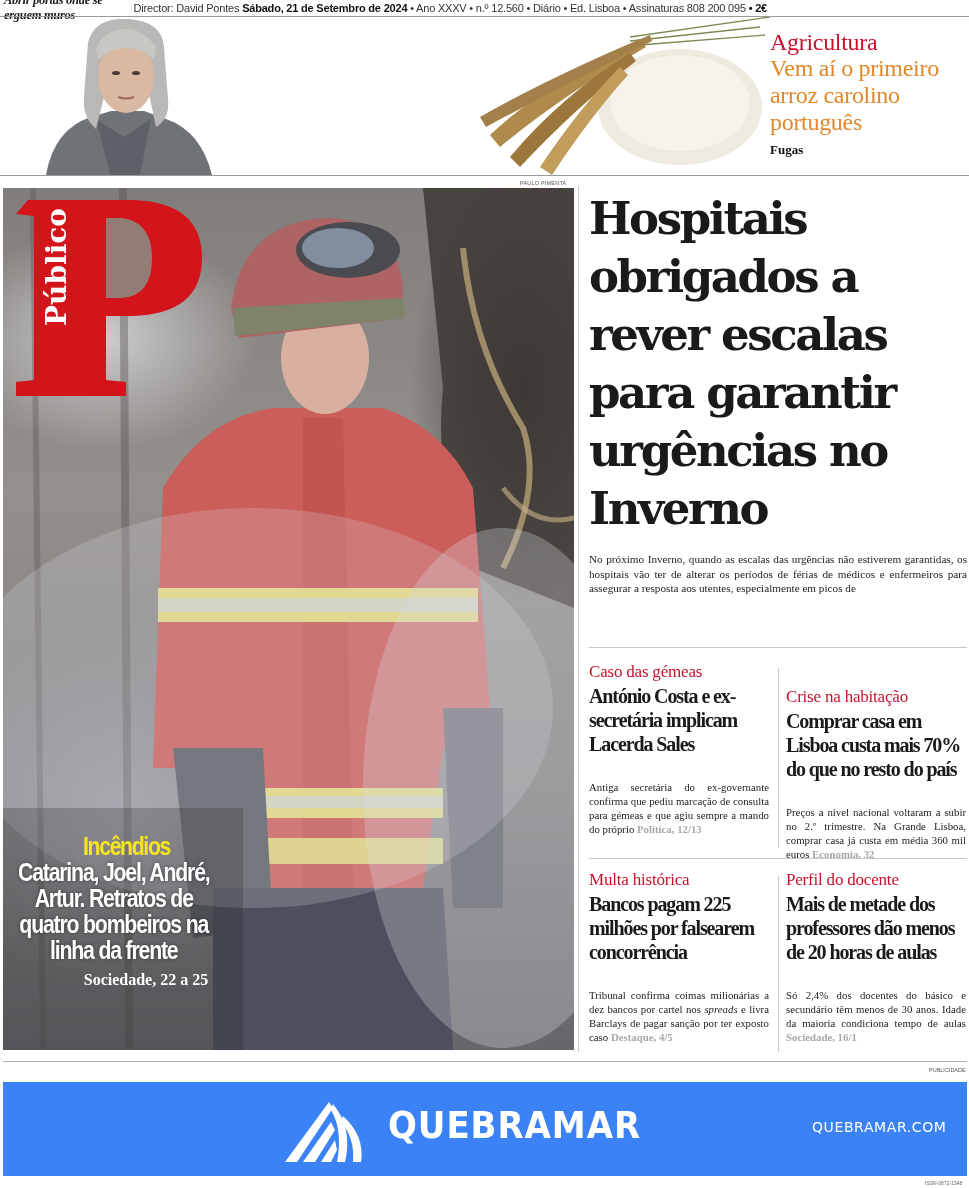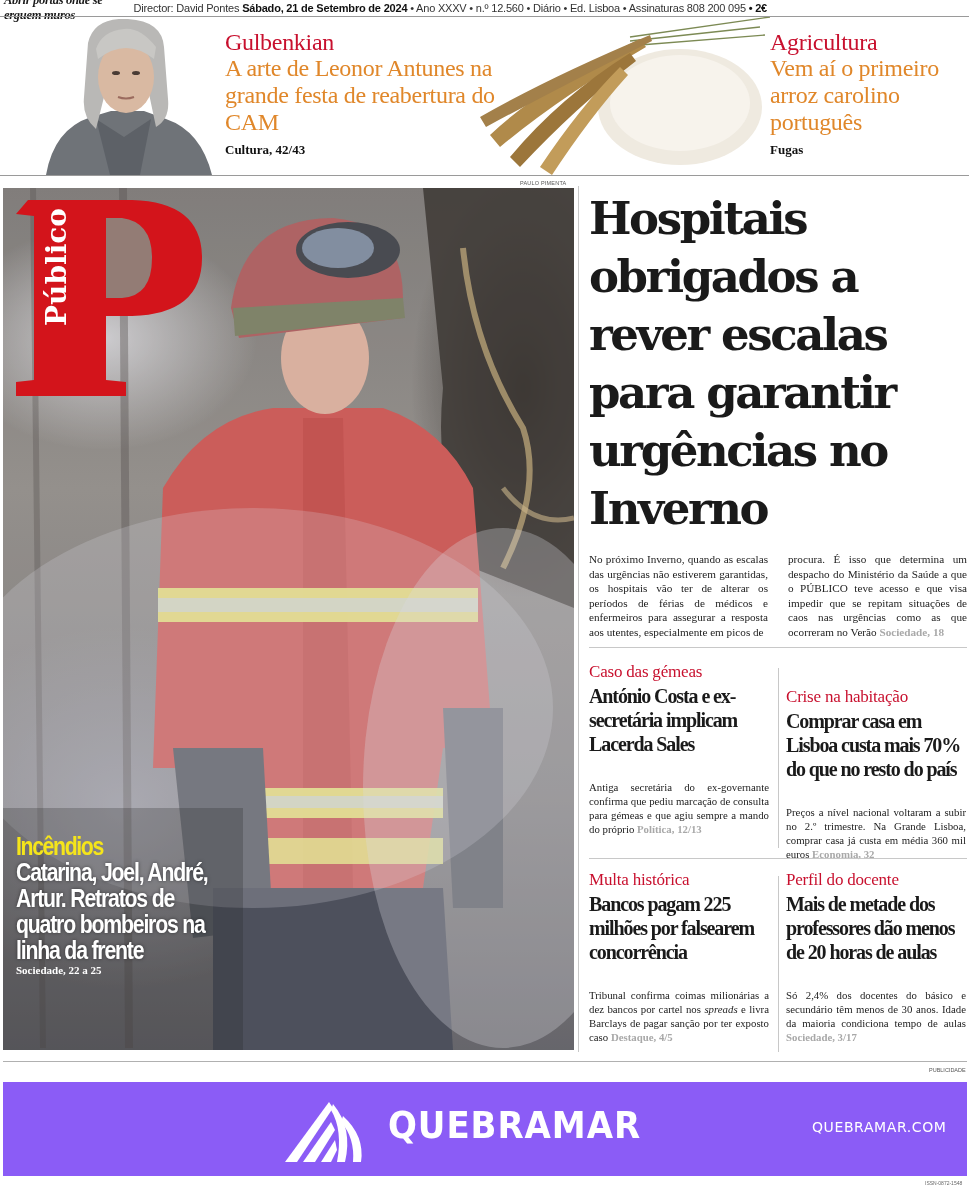--- a/index.html
+++ b/index.html
@@ -33,44 +33,44 @@
       radial-gradient(ellipse 120px 90px at 330px 320px, rgba(220,205,195,0.9), rgba(0,0,0,0) 70%),
       radial-gradient(ellipse 220px 160px at 100px 150px, rgba(230,230,235,0.75), rgba(0,0,0,0) 70%),
       radial-gradient(ellipse 160px 300px at 520px 200px, rgba(20,15,10,0.9), rgba(0,0,0,0) 70%),
       radial-gradient(ellipse 300px 260px at 120px 620px, rgba(150,150,160,0.8), rgba(0,0,0,0) 70%),
       linear-gradient(180deg, #6e6a66 0%, #85807a 35%, #6f6c6c 70%, #4e4d52 100%);
   }
   .cover svg { position: absolute; left: 0; top: 0; }
 
   .logo-p { position: absolute; left: 14px; top: 200px; width: 190px; height: 200px; }
 
-  .cover-text { position: absolute; left: 16px; top: 833px; width: 260px; font-family: "Liberation Sans", sans-serif; }
+  .cover-text { position: absolute; left: 16px; top: 833px; width: 260px; font-family: "Liberation Sans", sans-serif; text-align: center; }
   .cover-kicker { color: #f5e51a; font-weight: bold; font-size: 25px; line-height: 26px; letter-spacing: -1.6px; transform: scaleX(0.85); transform-origin: left; }
   .cover-head { color: #ffffff; font-weight: bold; font-size: 25px; line-height: 26px; letter-spacing: -1.4px; transform: scaleX(0.85); transform-origin: left; width: 230px; text-shadow: 0 0 4px rgba(0,0,0,0.5); }
-  .cover-ref { color: #ffffff; font-family: "Liberation Serif", serif; font-weight: bold; font-size: 11px; margin-top: 1px; }
+  .cover-ref { color: #ffffff; font-family: "Liberation Serif", serif; font-weight: bold; font-size: 16px; margin-top: 8px; }
 
   
   .col-rule { position: absolute; left: 578px; top: 186px; width: 1px; height: 866px; background: #c8c8c8; }
   .lead-title { position: absolute; left: 589px; top: 190px; width: 380px; font-family: "DejaVu Serif", serif; font-weight: bold; font-size: 45px; line-height: 58px; letter-spacing: -2.4px; color: #1a1a1a; }
   .lead-body { position: absolute; left: 589px; top: 552px; width: 378px; display: flex; gap: 20px; font-family: "Liberation Serif", serif; font-size: 11.2px; line-height: 14.6px; color: #222; }
   .lead-body p { flex: 1; text-align: justify; hyphens: auto; }
   .ref { color: #a8a8a8; font-weight: bold; }
   .rule-h { position: absolute; height: 1px; background: #c8c8c8; }
 
   
   .brief { position: absolute; width: 180px; font-family: "Liberation Serif", serif; }
   .brief-kicker { color: #c8102e; font-size: 17px; line-height: 22px; letter-spacing: -0.2px; }
   .brief-head { font-family: Liberation Serif, serif; font-weight: bold; font-size: 20px; line-height: 24px; letter-spacing: -1.1px; color: #1a1a1a; margin-top: 1px; }
   .brief-body { font-size: 10.8px; line-height: 14px; color: #222; margin-top: 24px; text-align: justify; }
   .brief-body em { font-style: italic; }
   .vrule { position: absolute; width: 1px; background: #c8c8c8; }
 
   
   .pub-label { position: absolute; left: 929px; top: 1067px; font-family: "Liberation Sans", sans-serif; font-size: 5.5px; color: #555; }
-  .ad { position: absolute; left: 3px; top: 1082px; width: 964px; height: 94px; background: #8b5cf6; }
+  .ad { position: absolute; left: 3px; top: 1082px; width: 964px; height: 94px; background: #3b82f6; }
   .ad-logo { position: absolute; left: 280px; top: 18px; width: 84px; height: 62px; }
   .ad-name { position: absolute; left: 385px; top: 22px; font-family: "DejaVu Sans", sans-serif; font-weight: bold; font-size: 37px; color: #ffffff; letter-spacing: 1px; transform: scaleX(0.92); transform-origin: left; }
   .ad-url { position: absolute; left: 809px; top: 37px; font-family: "DejaVu Sans", sans-serif; font-size: 14px; color: #ffffff; letter-spacing: 0.6px; }
   .issn { position: absolute; left: 925px; top: 1180px; font-family: "Liberation Sans", sans-serif; font-size: 5px; color: #666; }
 </style>
 </head>
 <body>
 
 <div class="topline">
   <span class="tagline">Abrir portas onde se erguem muros</span>
@@ -87,25 +87,20 @@
   <svg class="teaser-photo-1" viewBox="0 0 178 156">
     <path d="M10 156 Q18 110 55 98 L75 92 L108 92 L130 100 Q165 112 176 156 Z" fill="#6f7378"></path>
     <path d="M60 100 L88 118 L115 100 L104 156 L74 156 Z" fill="#5d6167"></path>
     <path d="M52 24 Q58 -2 92 0 Q126 2 128 28 L132 80 Q134 100 120 108 L112 70 L70 70 L60 110 Q46 98 48 78 Z" fill="#b9b8b6"></path>
     <ellipse cx="90" cy="58" rx="28" ry="36" fill="#d9b9a2"></ellipse>
     <path d="M62 40 Q90 18 118 40 L120 28 Q104 8 88 10 Q66 12 60 30 Z" fill="#c8c7c4"></path>
     <ellipse cx="80" cy="54" rx="4" ry="2" fill="#4a3c35"></ellipse>
     <ellipse cx="100" cy="54" rx="4" ry="2" fill="#4a3c35"></ellipse>
     <path d="M82 78 Q90 81 98 78" stroke="#9b6b5e" stroke-width="2" fill="none"></path>
   </svg>
-  <div class="teaser-text t1">
-    <div class="teaser-kicker">Gulbenkian</div>
-    <div class="teaser-head">A arte de Leonor Antunes na grande festa de reabertura do CAM</div>
-    <div class="teaser-ref">Cultura, 42/43</div>
-  </div>
   <svg class="teaser-photo-2" viewBox="0 0 290 160">
     <ellipse cx="200" cy="90" rx="82" ry="58" fill="#efeae0"></ellipse>
     <ellipse cx="200" cy="86" rx="70" ry="48" fill="#f7f3ec"></ellipse>
     <g stroke="#7c8a54" stroke-width="1.4" fill="none">
       <path d="M150 20 L290 0"></path>
         <path d="M150 24 L280 10"></path>
         <path d="M160 28 L285 18"></path>
     </g>
     <g fill="#b08a4a">
       <path d="M10 118 Q60 70 160 22 L166 30 Q80 80 20 130 Z"></path>
@@ -169,21 +164,20 @@
   <div class="cover-kicker">Incêndios</div>
   <div class="cover-head">Catarina, Joel, André, Artur. Retratos de quatro bombeiros na linha da frente</div>
   <div class="cover-ref">Sociedade, 22 a 25</div>
 </div>
 
 <div class="col-rule"></div>
 
 <h1 class="lead-title">Hospitais obrigados a rever escalas para garantir urgências no Inverno</h1>
 <div class="lead-body">
   <p>No próximo Inverno, quando as escalas das urgências não estiverem garantidas, os hospitais vão ter de alterar os períodos de férias de médicos e enfermeiros para assegurar a resposta aos utentes, especialmente em picos de</p>
-  <p><span>procura. É isso que determina um despacho do Ministério da Saúde a que o PÚBLICO teve acesso e que visa impedir que se repitam situações de caos nas urgências como as que ocorreram no Verão</span> <span class="ref">Sociedade, 18</span></p>
 </div>
 <div class="rule-h" style="left:589px; top:647px; width:378px;"></div>
 
 <div class="brief" style="left:589px; top:661px;">
   <div class="brief-kicker">Caso das gémeas</div>
   <div class="brief-head">António Costa e ex-secretária implicam Lacerda Sales</div>
   <div class="brief-body"><span>Antiga secretária do ex-governante confirma que pediu marcação de consulta para gémeas e que agiu sempre a mando do próprio</span> <span class="ref">Política, 12/13</span></div>
 </div>
 <div class="vrule" style="left:778px; top:668px; height:180px;"></div>
 
@@ -197,21 +191,21 @@
 <div class="brief" style="left:589px; top:869px;">
   <div class="brief-kicker">Multa histórica</div>
   <div class="brief-head">Bancos pagam 225 milhões por falsearem concorrência</div>
   <div class="brief-body"><span>Tribunal confirma coimas milionárias a dez bancos por cartel nos </span><em>spreads</em><span> e livra Barclays de pagar sanção por ter exposto caso</span> <span class="ref">Destaque, 4/5</span></div>
 </div>
 <div class="vrule" style="left:778px; top:876px; height:176px;"></div>
 
 <div class="brief" style="left:786px; top:869px;">
   <div class="brief-kicker">Perfil do docente</div>
   <div class="brief-head">Mais de metade dos professores dão menos de 20 horas de aulas</div>
-  <div class="brief-body"><span>Só 2,4% dos docentes do básico e secundário têm menos de 30 anos. Idade da maioria condiciona tempo de aulas</span> <span class="ref">Sociedade, 3/17</span></div>
+  <div class="brief-body"><span>Só 2,4% dos docentes do básico e secundário têm menos de 30 anos. Idade da maioria condiciona tempo de aulas</span> <span class="ref">Sociedade, 16/1</span></div>
 </div>
 
 <div class="rule-h" style="left:3px; top:1061px; width:964px; background:#b0b0b0;"></div>
 
 <div class="pub-label">PUBLICIDADE</div>
 <div class="ad">
   <svg class="ad-logo" viewBox="0 0 84 62">
     <path d="M2 62 L46 2 L50 8 L14 62 Z" fill="#ffffff"></path>
     <path d="M20 62 L48 22 L52 30 L32 62 Z" fill="#ffffff"></path>
     <path d="M38 62 L52 40 L54 50 L48 62 Z" fill="#ffffff"></path>

